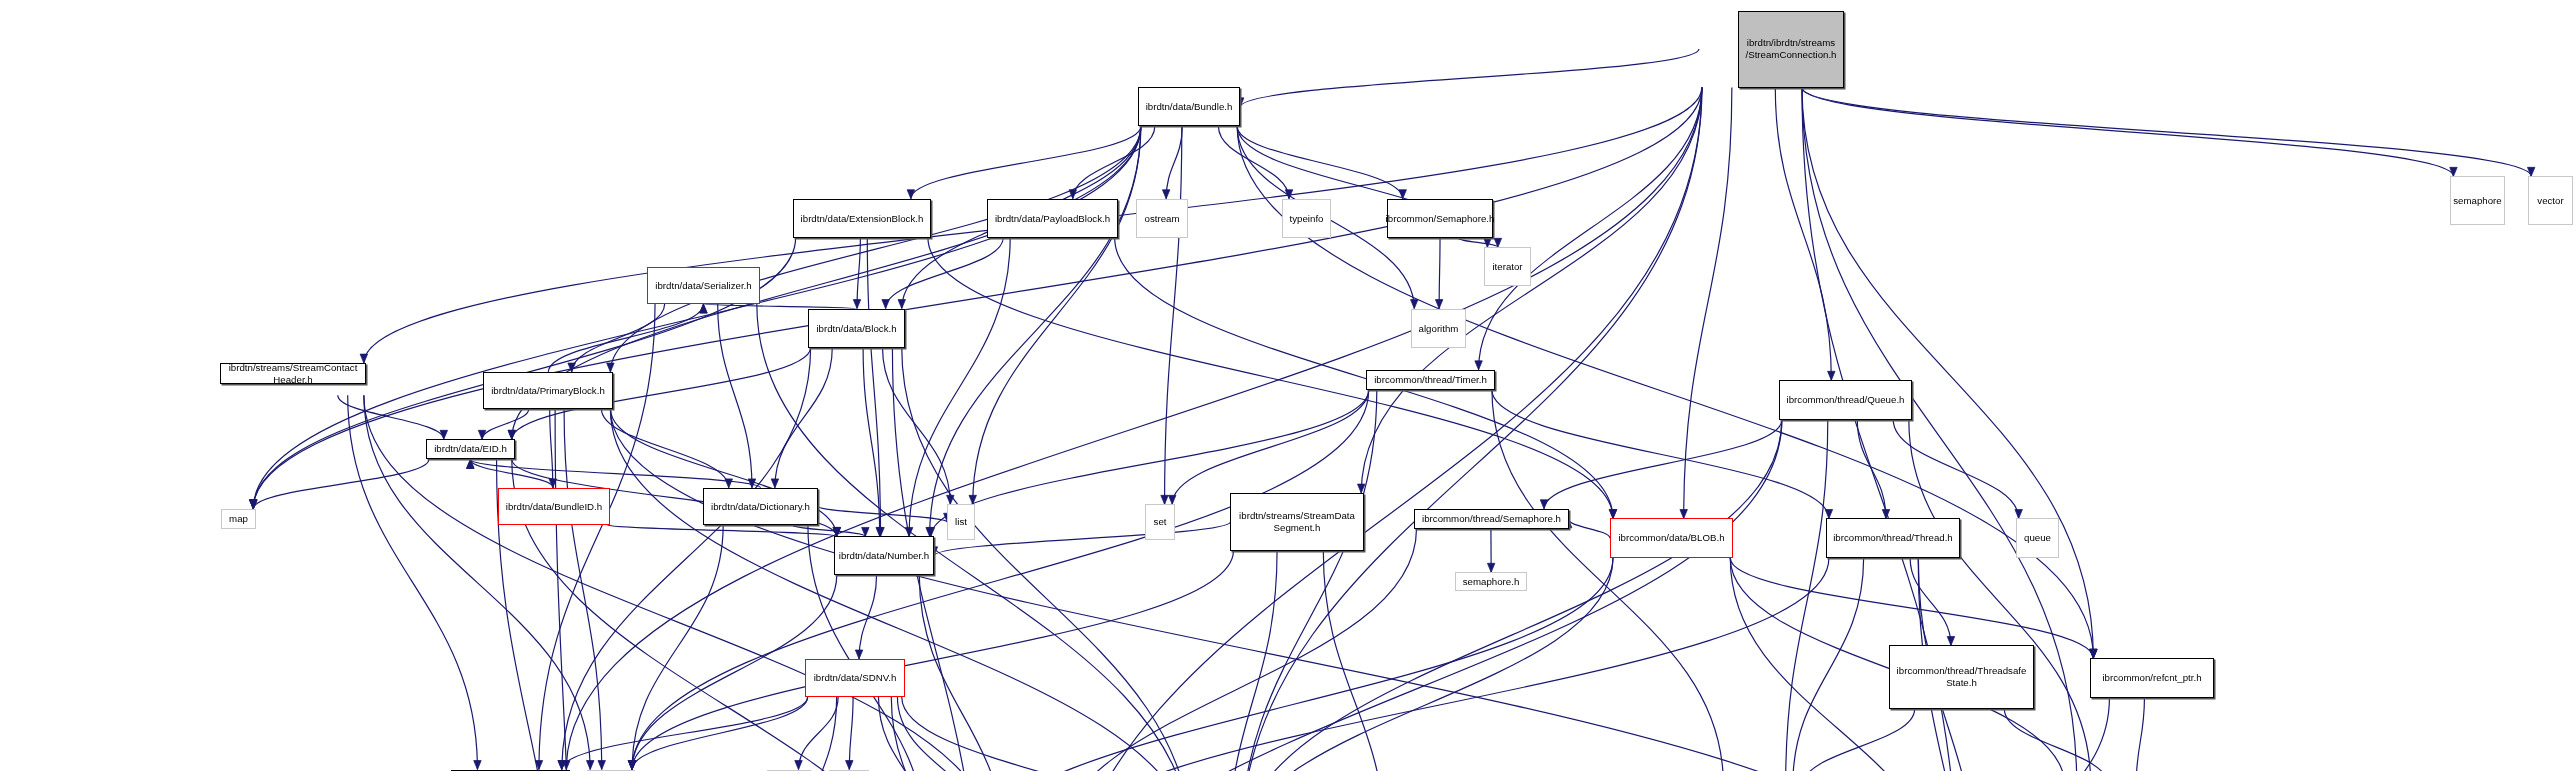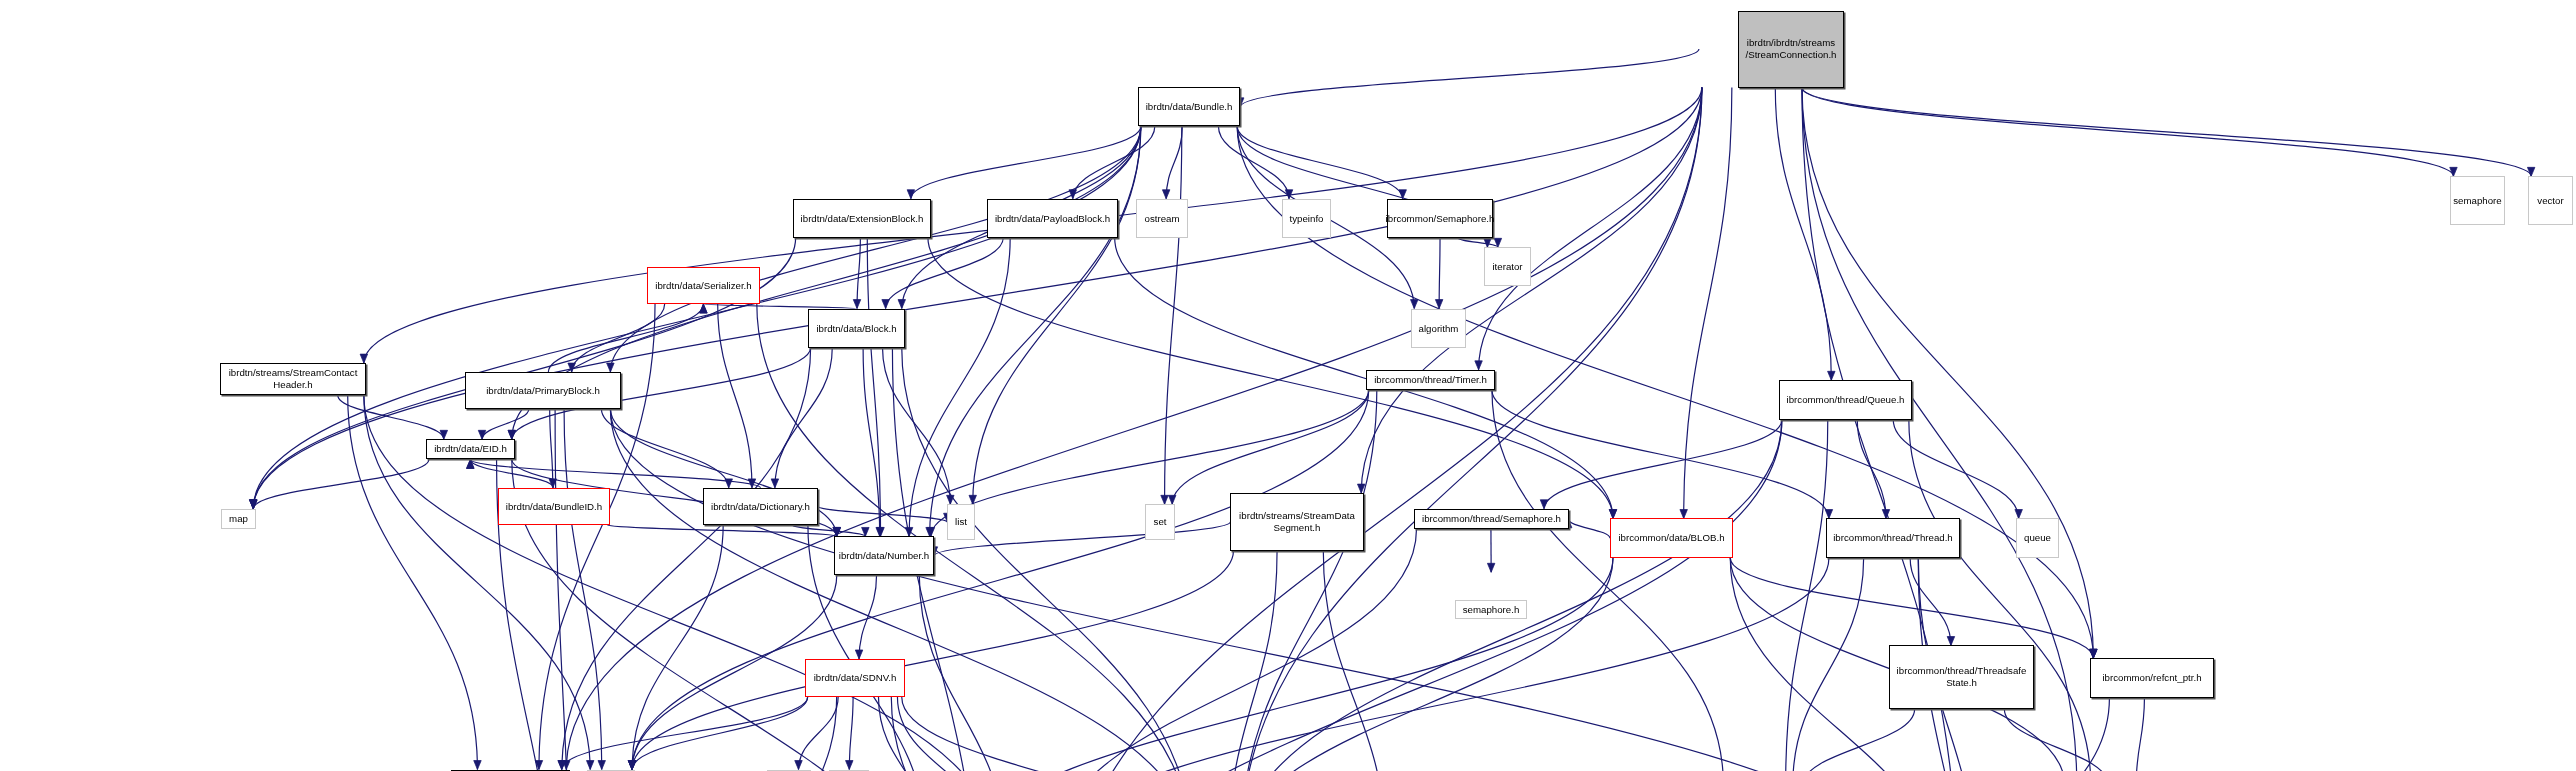--- a/index.html
+++ b/index.html
@@ -302,39 +302,39 @@
     <div class="node ext" style="left: 2528px; top: 176px; width: 45px; height: 49px; border-color: rgb(200, 200, 200);"><span>vector</span></div>
     <div class="node" style="left: 793px; top: 199px; width: 138px; height: 39px;"><span>ibrdtn/data/ExtensionBlock.h</span></div>
     <div class="node" style="left: 987px; top: 199px; width: 131px; height: 39px;"><span>ibrdtn/data/PayloadBlock.h</span></div>
     <div class="node ext" style="left: 1136px; top: 199px; width: 52px; height: 39px; border-color: rgb(200, 200, 200);"><span>ostream</span></div>
     <div class="node ext" style="left: 1282px; top: 199px; width: 49px; height: 39px; border-color: rgb(200, 200, 200);"><span>typeinfo</span></div>
     <div class="node" style="left: 1387px; top: 199px; width: 106px; height: 39px;"><span>ibrcommon/Semaphore.h</span></div>
     <div class="node ext" style="left: 1411px; top: 309px; width: 55px; height: 39px; border-color: rgb(200, 200, 200);"><span>algorithm</span></div>
     <div class="node ext" style="left: 1484px; top: 247px; width: 47px; height: 39px; border-color: rgb(200, 200, 200);"><span>iterator</span></div>
     <div class="node" style="left: 808px; top: 309px; width: 97px; height: 39px;"><span>ibrdtn/data/Block.h</span></div>
     <div class="node red" style="left: 647px; top: 267px; width: 113px; height: 37px; border-color: rgb(255, 0, 0);"><span>ibrdtn/data/Serializer.h</span></div>
-    <div class="node" style="left: 465px; top: 372px; width: 156px; height: 37px;"><span>ibrdtn/data/PrimaryBlock.h</span></div>
-    <div class="node" style="left: 220px; top: 363px; width: 146px; height: 32px;"><span>ibrdtn/streams/StreamContact
+    <div class="node" style="left: 483px; top: 372px; width: 130px; height: 37px;"><span>ibrdtn/data/PrimaryBlock.h</span></div>
+    <div class="node" style="left: 220px; top: 363px; width: 146px; height: 21px;"><span>ibrdtn/streams/StreamContact
 Header.h</span></div>
     <div class="node red" style="left: 498px; top: 488px; width: 112px; height: 37px; border-color: rgb(255, 0, 0);"><span>ibrdtn/data/BundleID.h</span></div>
     <div class="node" style="left: 703px; top: 488px; width: 115px; height: 37px;"><span>ibrdtn/data/Dictionary.h</span></div>
     <div class="node ext" style="left: 947px; top: 504px; width: 28px; height: 36px; border-color: rgb(200, 200, 200);"><span>list</span></div>
     <div class="node" style="left: 426px; top: 439px; width: 89px; height: 20px;"><span>ibrdtn/data/EID.h</span></div>
     <div class="node ext" style="left: 221px; top: 509px; width: 35px; height: 20px; border-color: rgb(200, 200, 200);"><span>map</span></div>
     <div class="node" style="left: 834px; top: 536px; width: 100px; height: 39px;"><span>ibrdtn/data/Number.h</span></div>
     <div class="node" style="left: 1366px; top: 370px; width: 129px; height: 20px;"><span>ibrcommon/thread/Timer.h</span></div>
     <div class="node ext" style="left: 1145px; top: 504px; width: 30px; height: 36px; border-color: rgb(200, 200, 200);"><span>set</span></div>
     <div class="node" style="left: 1230px; top: 493px; width: 134px; height: 58px;"><span>ibrdtn/streams/StreamData
 Segment.h</span></div>
     <div class="node" style="left: 1779px; top: 380px; width: 133px; height: 40px;"><span>ibrcommon/thread/Queue.h</span></div>
     <div class="node ext" style="left: 2016px; top: 518px; width: 43px; height: 40px; border-color: rgb(200, 200, 200);"><span>queue</span></div>
     <div class="node red" style="left: 1610px; top: 518px; width: 123px; height: 40px; border-color: rgb(255, 0, 0);"><span>ibrcommon/data/BLOB.h</span></div>
     <div class="node" style="left: 1826px; top: 518px; width: 134px; height: 40px;"><span>ibrcommon/thread/Thread.h</span></div>
     <div class="node" style="left: 1414px; top: 509px; width: 155px; height: 20px;"><span>ibrcommon/thread/Semaphore.h</span></div>
-    <div class="node ext" style="left: 1455px; top: 572px; width: 72px; height: 19.4px; border-color: rgb(200, 200, 200); margin-top: 28px;"><span>semaphore.h</span></div>
+    <div class="node ext" style="left: 1455px; top: 572px; width: 72px; height: 19.4px; border-color: rgb(200, 200, 200);"><span>semaphore.h</span></div>
     <div class="node" style="left: 1889px; top: 645px; width: 145px; height: 64px;"><span>ibrcommon/thread/Threadsafe
 State.h</span></div>
     <div class="node" style="left: 2090px; top: 658px; width: 124px; height: 40px;"><span>ibrcommon/refcnt_ptr.h</span></div>
     <div class="node red" style="left: 805px; top: 659px; width: 100px; height: 38px; border-color: rgb(255, 0, 0);"><span>ibrdtn/data/SDNV.h</span></div>
     <div class="node ext" style="left: 767px; top: 770px; width: 44px; height: 38px; border-color: rgb(200, 200, 200);"></div>
     <div class="node ext" style="left: 829px; top: 770px; width: 40px; height: 38px; border-color: rgb(200, 200, 200);"></div>
     <div class="node" style="left: 451px; top: 770px; width: 119px; height: 38px;"></div>
     <div class="node ext" style="left: 587px; top: 770px; width: 48px; height: 38px; border-color: rgb(200, 200, 200);"></div>
   </div>
 

